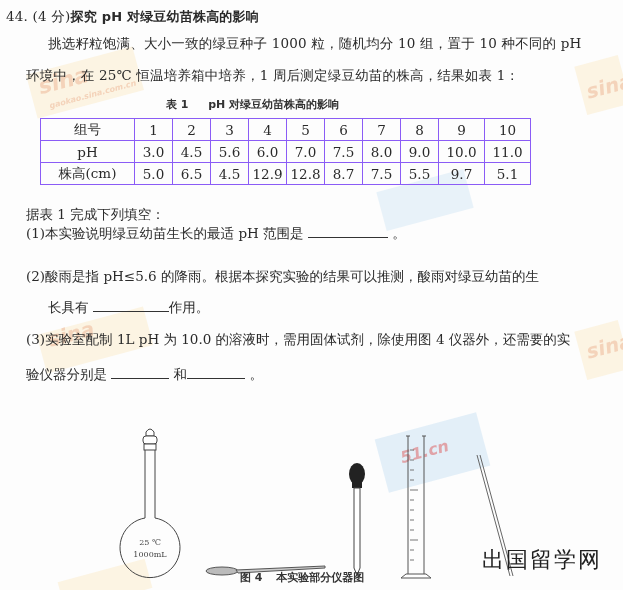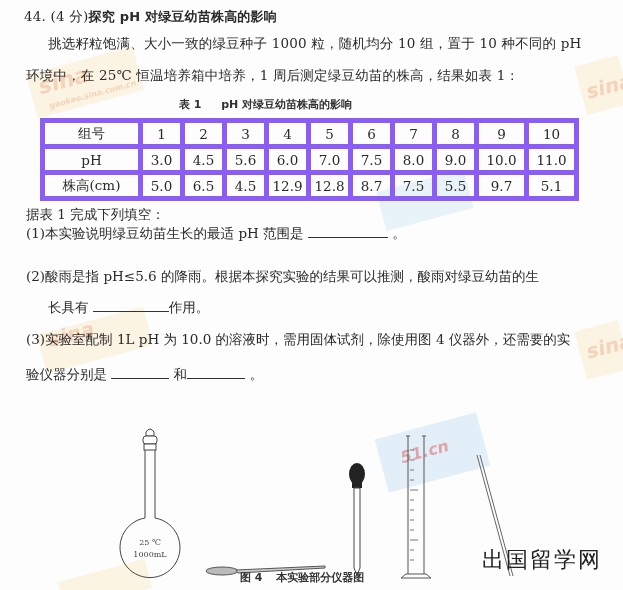--- a/index.html
+++ b/index.html
@@ -1,31 +1,31 @@
 <!DOCTYPE html>
 <html><head>
 <meta charset="utf-8">
 <style>
   html, body { margin: 0; padding: 0; }
   body {
     width: 623px; height: 590px; background: #fdfdfd; position: relative; overflow: hidden;
     font-family: "DejaVu Serif", "Liberation Serif", serif; color: #2a2a2a;
   }
   .line { position: absolute; font-size: 13.5px; white-space: nowrap; letter-spacing: 0.2px; }
-  .title { left: 6px; top: 8px; font-size: 13.5px; margin-left: 18px; }
+  .title { left: 6px; top: 8px; font-size: 13.5px; }
   .title .head { font-family: "DejaVu Sans", sans-serif; font-weight: bold; font-size: 13px; }
   .p1 { left: 48px; top: 35px; }
   .p2 { left: 26px; top: 67px; }
   .caption { position: absolute; top: 97px; left: 0; width: 505px; text-align: center; font-size: 11px;
-    font-family: "DejaVu Sans", sans-serif; font-weight: bold; color: #333; margin-left: 13px; }
+    font-family: "DejaVu Sans", sans-serif; font-weight: bold; color: #333; }
   .caption span { margin: 0 8px; }
   table.data {
     position: absolute; left: 40px; top: 118px; border-collapse: collapse; font-size: 13.5px;
   }
-  table.data td { border: 5px solid #8b5cf6; height: 21px; text-align: center; padding: 0; }
+  table.data td { border: 1px solid #8b5cf6; height: 21px; text-align: center; padding: 0; }
   table.data td.rh { width: 93px; }
   table.data td.c { width: 37px; }
   table.data td.cw { width: 45px; }
   .q { position: absolute; font-size: 13.5px; white-space: nowrap; }
   .blank { display: inline-block; border-bottom: 1px solid #333; height: 12px; vertical-align: baseline; }
   .watermark { position: absolute; font-family: "DejaVu Sans", sans-serif; font-weight: bold; font-style: italic;
     color: rgba(230,150,110,0.35); transform: rotate(-15deg); pointer-events: none; }
   .wm-bg { position: absolute; background: rgba(250,220,150,0.25); transform: rotate(-15deg); }
   .fig-cap { position: absolute; top: 570px; left: 240px; font-size: 11px; font-family: "DejaVu Sans", sans-serif;
     font-weight: bold; color: #333; white-space: nowrap; }

